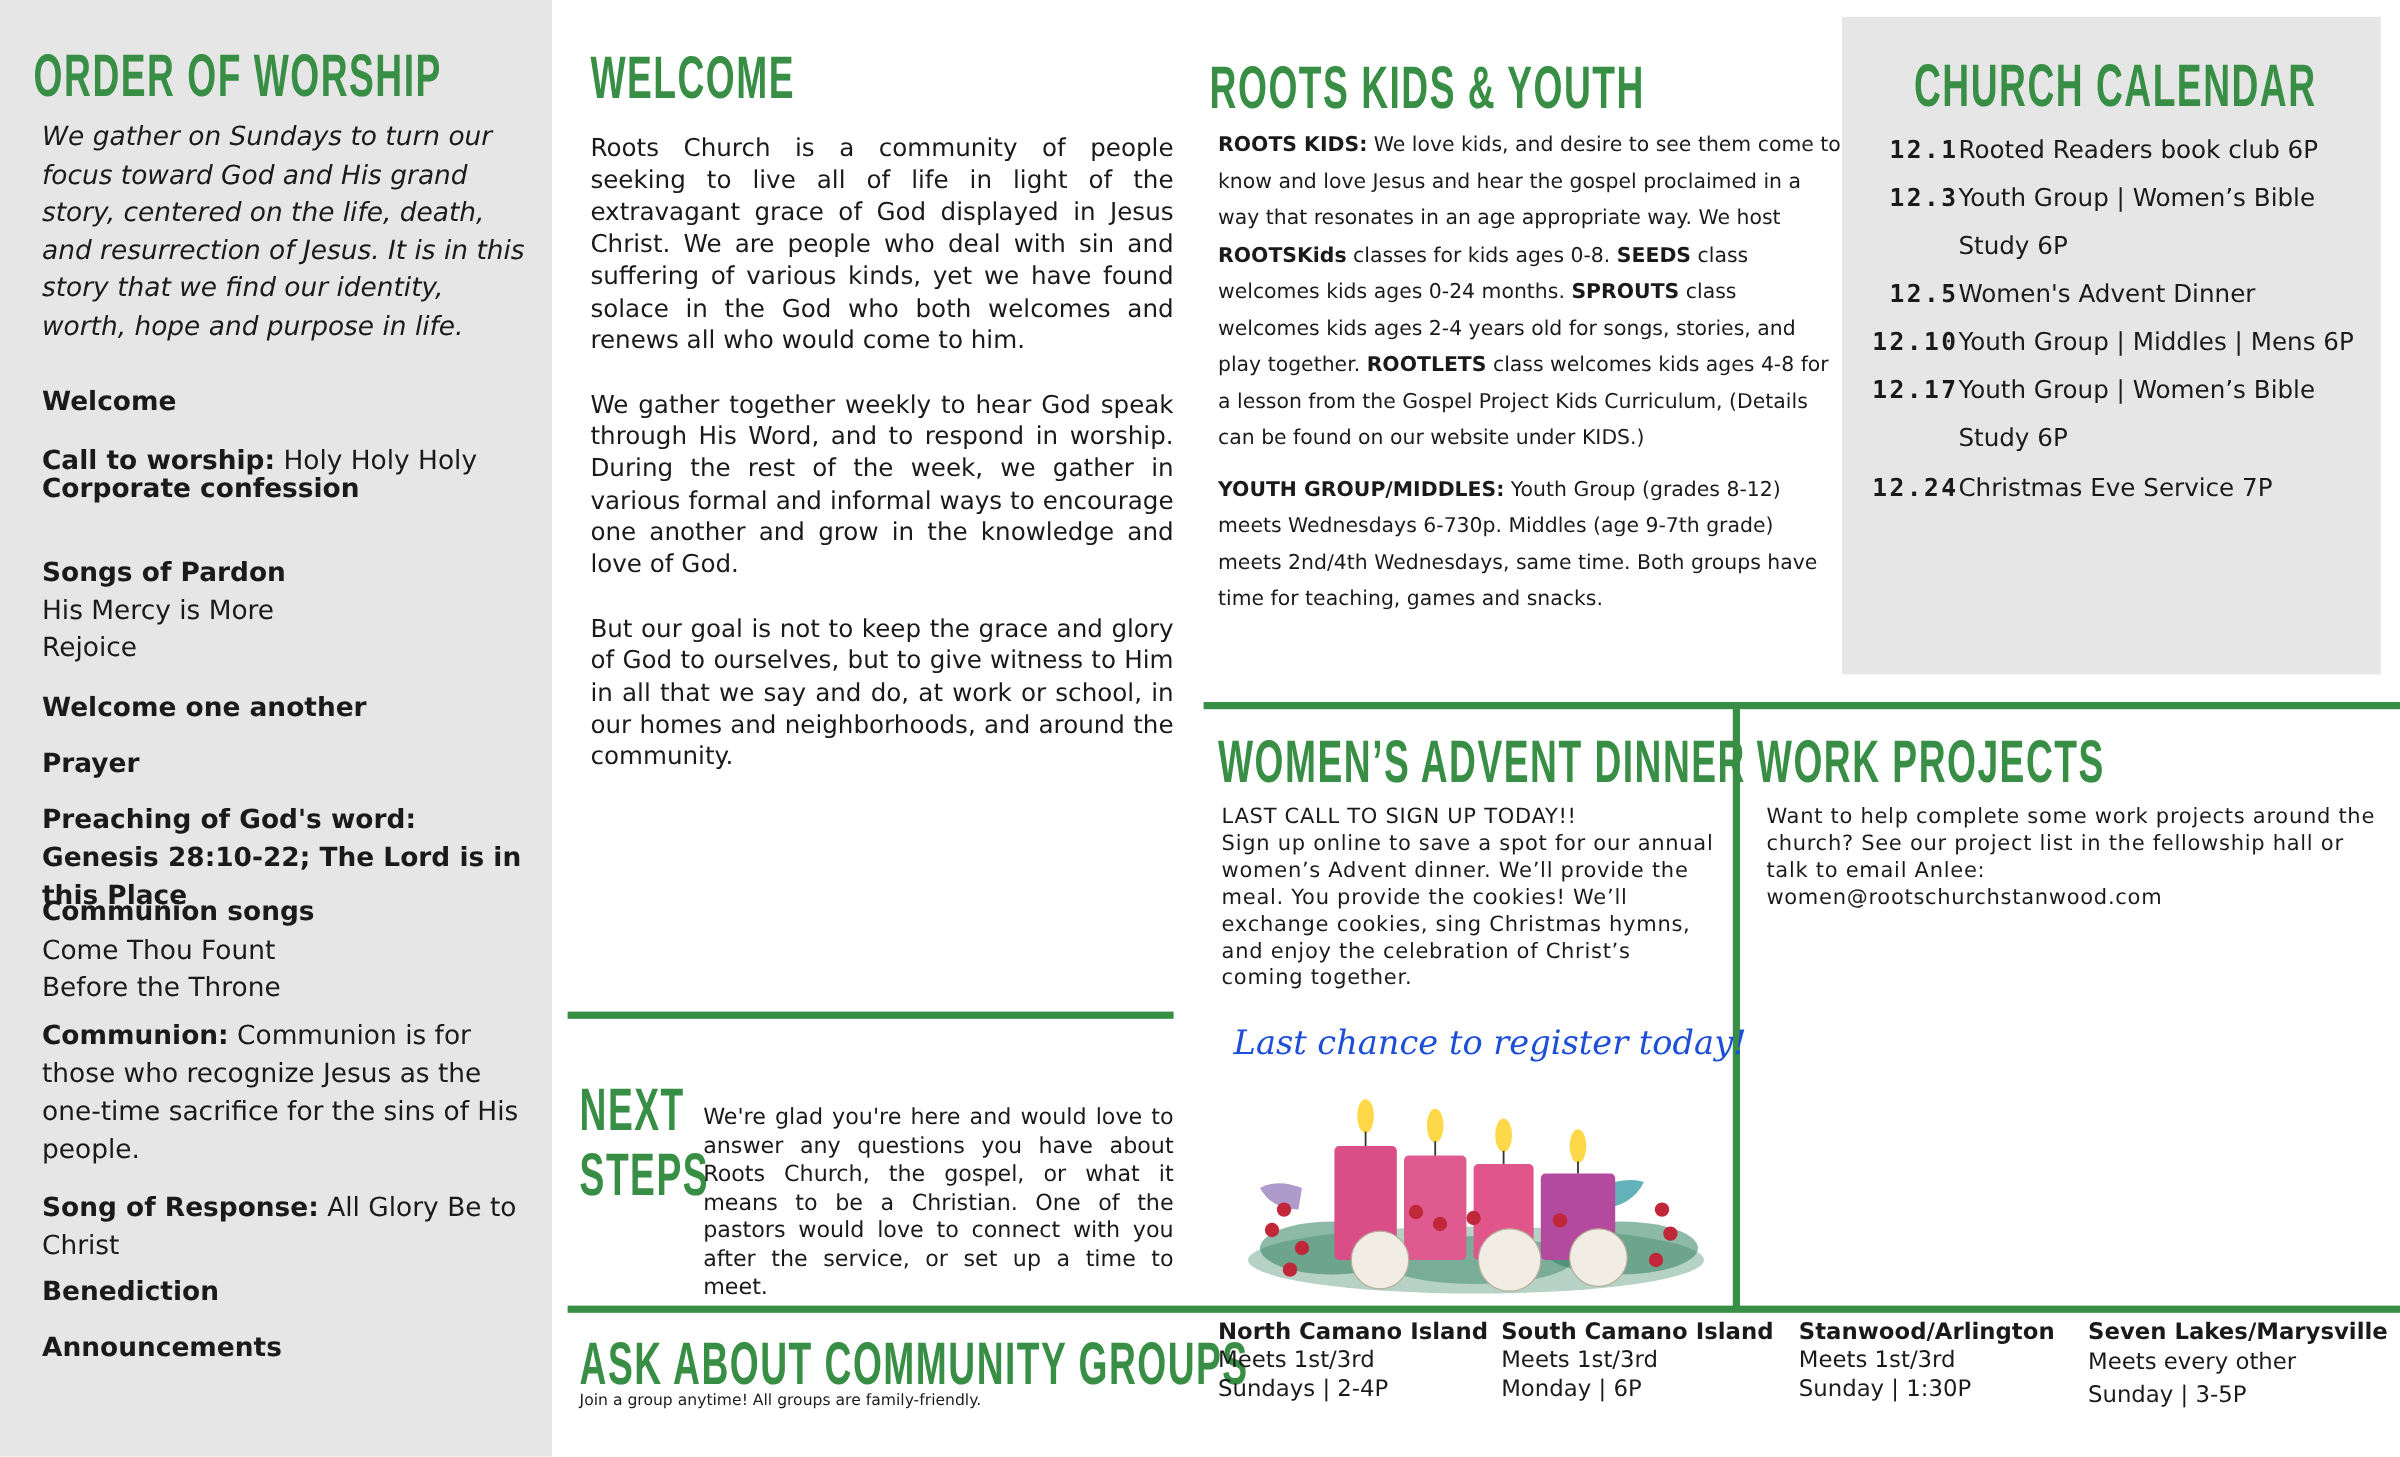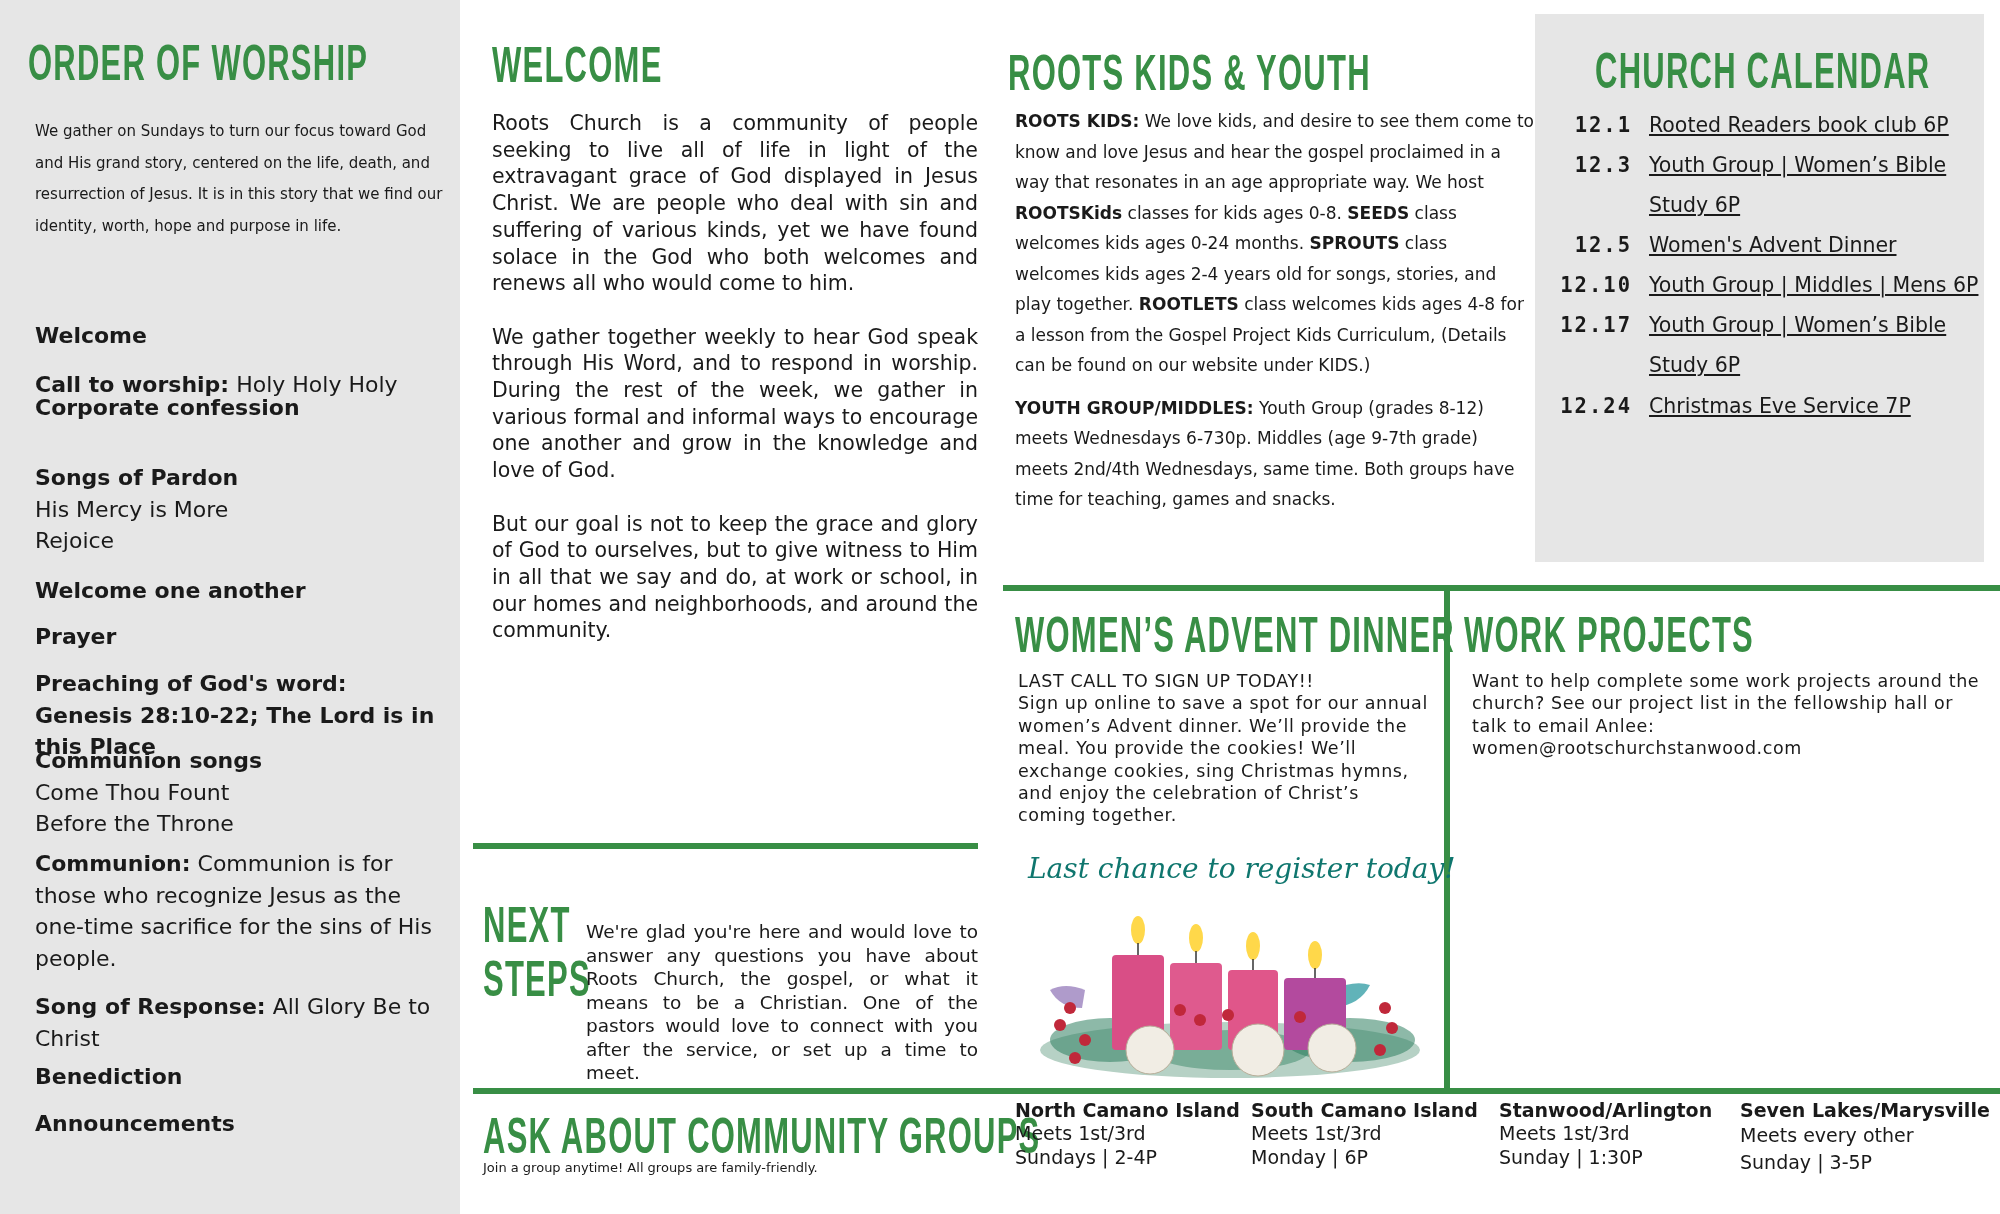--- a/index.html
+++ b/index.html
@@ -6,21 +6,21 @@
   body { width:2000px; height:1214px; position:relative; background:#ffffff; overflow:hidden;
          font-family:"DejaVu Sans", sans-serif; color:#1a1a1a; }
   .abs { position:absolute; }
   .heading { font-family:"Liberation Sans", sans-serif; font-weight:bold; color:#388e45;
              letter-spacing:2px; transform:scaleX(0.62); transform-origin:left top; white-space:nowrap; }
   .green-line { position:absolute; background:#388e45; }
 
   
   #left-col { left:0; top:0; width:460px; height:1214px; background:#e6e6e6; }
   #worship-title { left:28px; top:34px; font-size:50px; }
-  #worship-intro { left:35px; top:116px; width:410px; font-size:15px; line-height:31.5px; }
+  #worship-intro { left:35px; top:99px; width:410px; font-size:22px; line-height:31.5px;font-style:italic; }
   .ow-item { position:absolute; left:35px; width:410px; font-size:22px; line-height:31.5px; }
   .ow-item b { font-weight:bold; }
 
   
   #welcome-title { left:492px; top:36px; font-size:50px; }
   #welcome-body { left:492px; top:110px; width:486px; font-size:20.5px; line-height:26.7px; text-align:justify; }
   #welcome-body p { margin:0 0 26.7px 0; }
 
   
   #next-title { left:483px; top:898px; font-size:50px; line-height:54px; }
@@ -35,26 +35,26 @@
   
   #kids-title { left:1008px; top:44px; font-size:50px; }
   #kids-body { left:1015px; top:106px; width:520px; font-size:17px; line-height:30.5px; }
   #kids-body p { margin:0 0 12px 0; }
 
   
   #calendar-box { left:1535px; top:14px; width:449px; height:548px; background:#e6e6e6; }
   #calendar-title { left:1595px; top:42px; font-size:50px; }
   .cal-row { position:absolute; left:1540px; width:440px; font-size:20.5px; line-height:40px; display:flex; }
   .cal-date { width:92px; text-align:right; font-family:"DejaVu Sans Mono", monospace; font-weight:bold; letter-spacing:2px; flex:none; }
-  .cal-text { margin-left:17px; width:310px;text-decoration:underline; }
+  .cal-text { width:310px; }
 
   
   #advent-title { left:1015px; top:606px; font-size:50px; }
   #advent-body { left:1018px; top:670px; width:410px; font-size:17.5px; line-height:22.4px; letter-spacing:0.6px; }
-  #advent-script { left:1028px; top:852px; font-family:"DejaVu Serif", serif; font-style:italic; font-size:28px; color:#0f766e; }
+  #advent-script { left:1028px; top:852px; font-family:"DejaVu Serif", serif; font-style:italic; font-size:28px; color:#1d4ed8; }
   #advent-art { left:1030px; top:900px; width:400px; height:185px; }
 
   
   #work-title { left:1464px; top:606px; font-size:50px; }
   #work-body { left:1472px; top:670px; width:520px; font-size:17.5px; line-height:22.4px; letter-spacing:0.6px; }
 </style>
 </head>
 <body>
 
 <div id="left-col" class="abs"></div>

